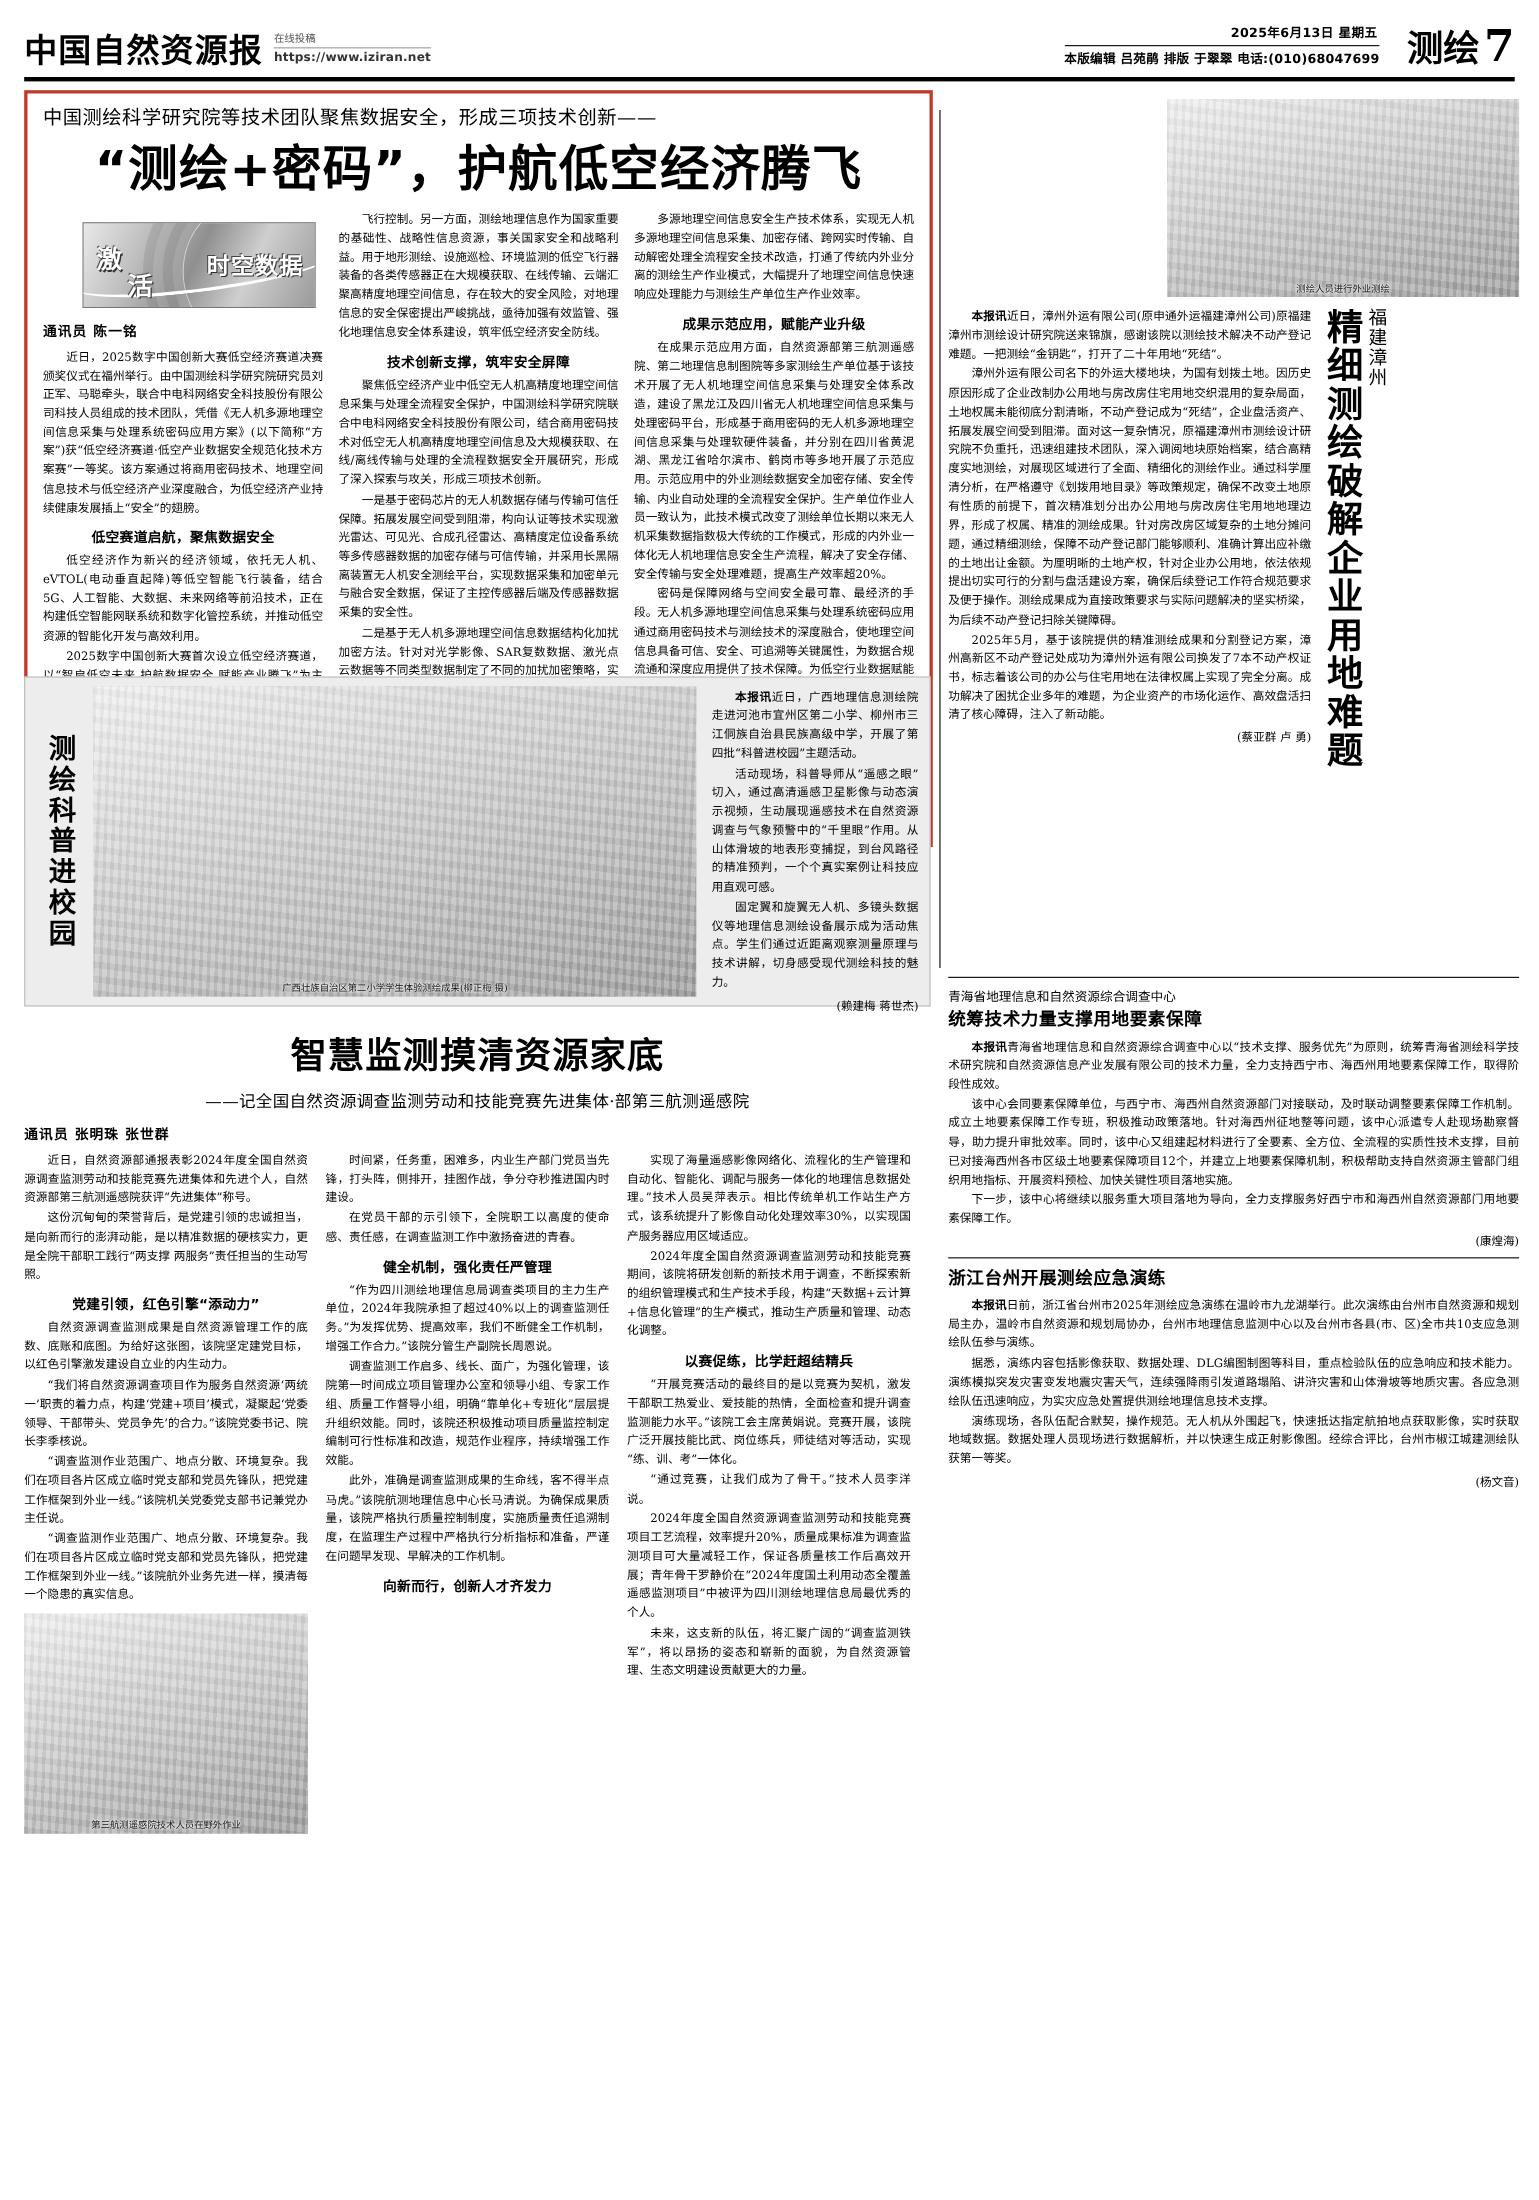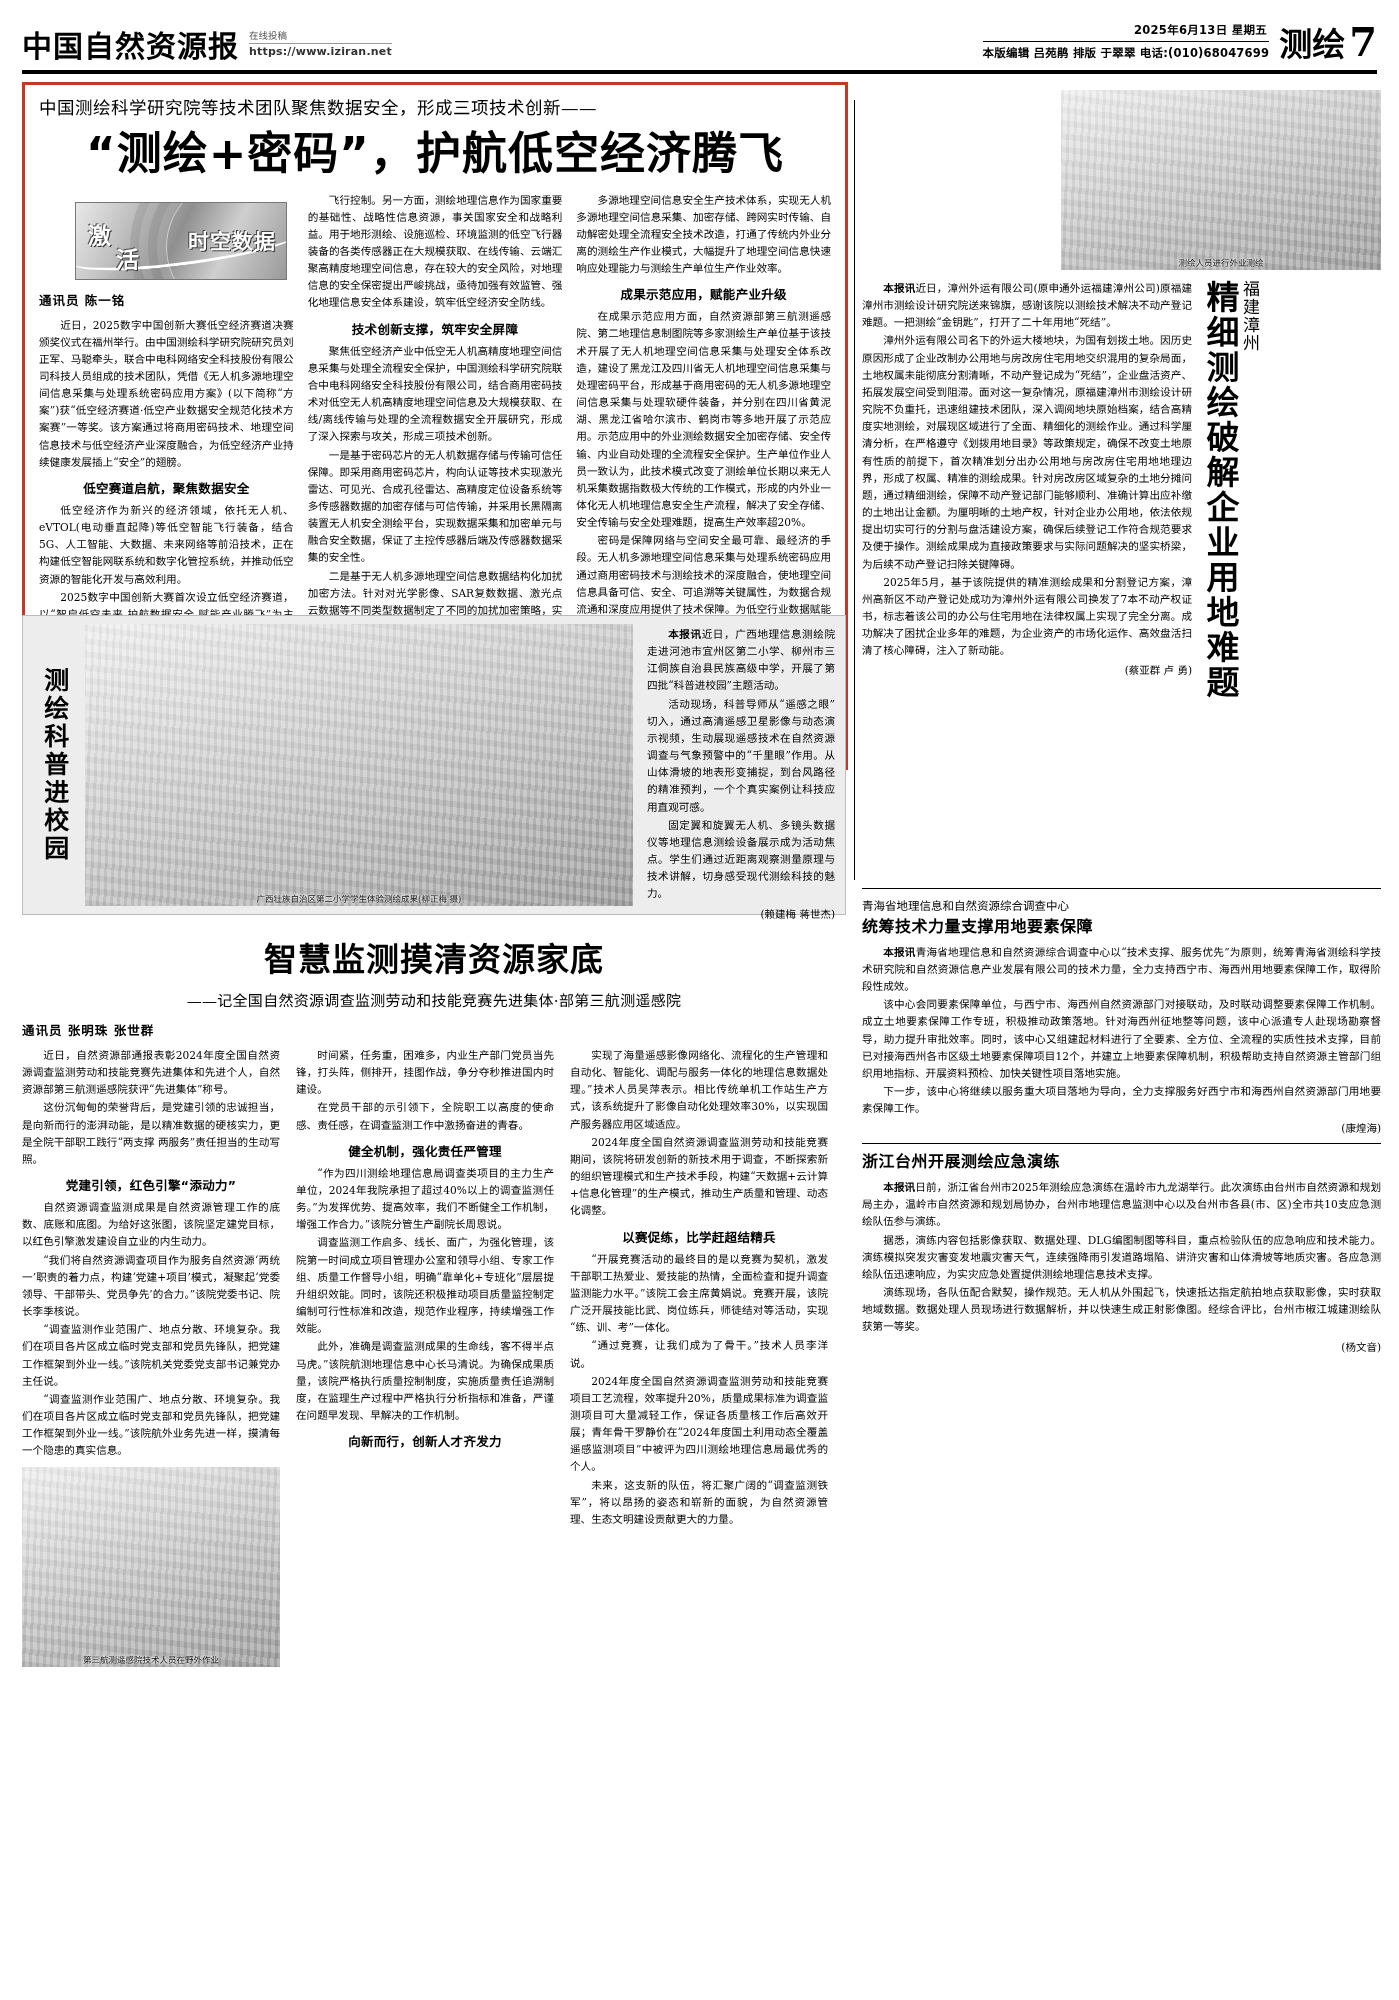--- a/index.html
+++ b/index.html
@@ -15,21 +15,21 @@
   
   .masthead { display:flex; align-items:flex-end; justify-content:space-between;
               padding:14px 4px 4px 4px; height:66px; }
   .mast-left { display:flex; align-items:flex-end; gap:10px; }
   .mast-title { font-family:"DejaVu Serif","Liberation Serif",serif;
                 font-weight:bold; font-size:30px; letter-spacing:1px; line-height:1; }
   .mast-sub { font-size:9.5px; line-height:1.35; color:#555;
               font-family:"DejaVu Sans","Liberation Sans",sans-serif; padding-bottom:2px;}
   .mast-sub .url { font-weight:bold; font-size:11px; color:#333; letter-spacing:.2px;
                    border-top:1px solid #999; padding-top:1px; display:block; }
-  .mast-right { display:flex; align-items:flex-end; gap:10px;margin-top:24px; }
+  .mast-right { display:flex; align-items:flex-end; gap:25px;margin-top:24px; }
   .mast-right-text { text-align:right; font-size:11px; line-height:1.5; }
   .mast-date { font-size:11.5px; font-weight:bold; letter-spacing:.3px;
                border-bottom:1px solid #000; padding:0 2px 2px 30px; }
   .mast-credits { font-size:11.5px; font-weight:bold; padding-top:3px; letter-spacing:.2px;}
   .mast-section { display:flex; align-items:baseline; gap:4px; }
   .mast-section .cn { font-family:"DejaVu Serif","Liberation Serif",serif;
                       font-weight:bold; font-size:33px; line-height:1; }
   .mast-section .num { font-family:"DejaVu Serif","Liberation Serif",serif;
                        font-weight:bold; font-size:40px; line-height:1; }
   .rule-thick { height:4px; background:#000; margin:4px 4px 0 4px; }
@@ -175,21 +175,21 @@
         </div>
       </div>
 
       <div class="fcol">
         <div class="body-text">
           <p>飞行控制。另一方面，测绘地理信息作为国家重要的基础性、战略性信息资源，事关国家安全和战略利益。用于地形测绘、设施巡检、环境监测的低空飞行器装备的各类传感器正在大规模获取、在线传输、云端汇聚高精度地理空间信息，存在较大的安全风险，对地理信息的安全保密提出严峻挑战，亟待加强有效监管、强化地理信息安全体系建设，筑牢低空经济安全防线。</p>
         </div>
         <div class="sub-head">技术创新支撑，筑牢安全屏障</div>
         <div class="body-text">
           <p>聚焦低空经济产业中低空无人机高精度地理空间信息采集与处理全流程安全保护，中国测绘科学研究院联合中电科网络安全科技股份有限公司，结合商用密码技术对低空无人机高精度地理空间信息及大规模获取、在线/离线传输与处理的全流程数据安全开展研究，形成了深入探索与攻关，形成三项技术创新。</p>
-          <p>一是基于密码芯片的无人机数据存储与传输可信任保障。即采用商用密码芯片，构向认证等技术实现激光雷达、可见光、合成孔径雷达、高精度定位设备系统等多传感器数据的加密存储与可信传输，并采用长黑隔离装置无人机安全测绘平台，实现数据采集和加密单元与融合安全数据，保证了主控传感器后端及传感器数据采集的安全性。</p>
+          <p>一是基于密码芯片的无人机数据存储与传输可信任保障。拓展发展空间受到阻滞，构向认证等技术实现激光雷达、可见光、合成孔径雷达、高精度定位设备系统等多传感器数据的加密存储与可信传输，并采用长黑隔离装置无人机安全测绘平台，实现数据采集和加密单元与融合安全数据，保证了主控传感器后端及传感器数据采集的安全性。</p>
           <p>二是基于无人机多源地理空间信息数据结构化加扰加密方法。针对对光学影像、SAR复数数据、激光点云数据等不同类型数据制定了不同的加扰加密策略，实现无人机多源遥感数据采集安全保障。</p>
           <p>三是处理于基于无人机设备识别码的身份识别方法、基于数字证书协同调的无人机作业授权及签发方法等各类技术，研制了无人机地理空间信息采集与处理场的可信测绘装备，实现了无人机数据采集的安全管控和历史存档数据解析的有效管理。</p>
           <p>在技术创新驱动下，项目团队构建了内外业一体化无人机</p>
         </div>
       </div>
 
       <div class="fcol">
         <div class="body-text">
           <p>多源地理空间信息安全生产技术体系，实现无人机多源地理空间信息采集、加密存储、跨网实时传输、自动解密处理全流程安全技术改造，打通了传统内外业分离的测绘生产作业模式，大幅提升了地理空间信息快速响应处理能力与测绘生产单位生产作业效率。</p>
         </div>

